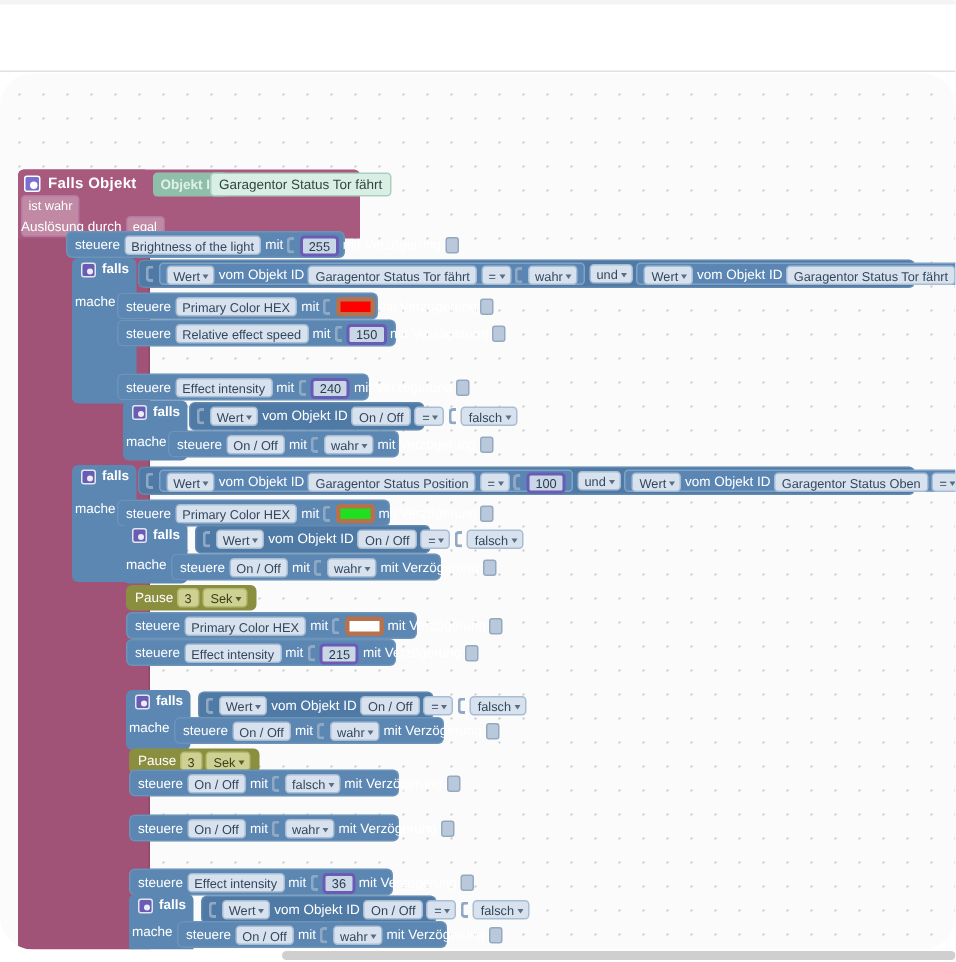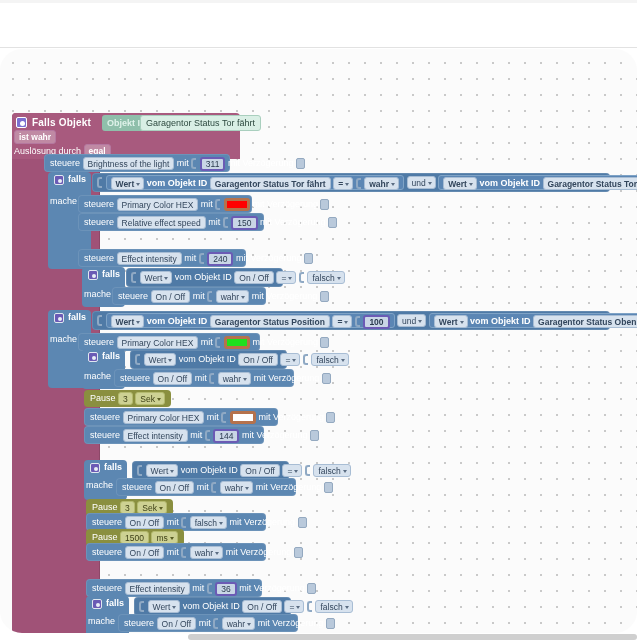--- a/index.html
+++ b/index.html
@@ -85,23 +85,23 @@
     color: #dff2ea; font-size: 9px; font-weight: bold;
     line-height: 15px;
   }
   .objid-val {
     position: absolute; left: 140px; top: 66px;
     height: 16px; padding: 0 5px;
     background: #d9efe5; border: 1px solid #a9cfbe; border-radius: 3px;
     color: #2e4a40; font-size: 9px; line-height: 14px;
   }
   .dd {
-    display: inline-block; padding: 0 4px; height: 14px;
+    display: inline-block; padding: 0 4px; height: 28px;
     background: #c08aa4; border: 1px solid #b578a0; border-radius: 3px;
-    color: #ffffff; font-size: 8.5px; line-height: 12px; font-weight: bold;
+    color: #ffffff; font-size: 8.5px; line-height: 12px;
   }
   .field-row { position: absolute; color:#ffffff; font-size:9px; }
 
   
   .ctrl {
     background: #5c87b2;
     border-radius: 4px;
     box-shadow: inset 0 0 0 1px rgba(255,255,255,.10);
     color: #ffffff;
     font-size: 9px;
@@ -165,21 +165,21 @@
   }
   .cond {
     position: absolute; height: 19px; line-height: 19px;
     background: #4f7aa6; border-radius: 4px; padding: 0 5px;
     white-space: nowrap; color: #ffffff; font-size: 9px;
     box-shadow: inset 0 0 0 1px rgba(255,255,255,.12);
   }
   .cond-inner {
     display: inline-block; height: 15px; line-height: 14px;
     background: #5b86b4; border: 1px solid #7fa3c6; border-radius: 3px;
-    padding: 0 4px; vertical-align: middle; font-weight: bold;
+    padding: 0 4px; vertical-align: middle;
   }
 
   
   .pause {
     position: absolute; height: 17px; line-height: 17px;
     background: #8a8f3f; border-radius: 4px; padding: 0 6px;
     color: #ffffff; font-size: 9px; white-space: nowrap;
   }
   .pause .pill, .pause .pill-dd {
     background: #cdd193; border-color: #b4ba6e; color: #3c3f16;
@@ -213,21 +213,21 @@
     <div class="field-row" style="left:14px; top:95px;">
       <span>Auslösung durch</span>
       <span class="dd">egal</span>
     </div>
 
     <div class="ctrl ctrl-row" style="left:44px; top:105px; width:186px;">
       <span class="lbl">steuere</span>
       <span class="pill">Brightness of the light</span>
       <span class="lbl">mit</span>
       <span class="notch"></span>
-      <span class="num">311</span>
+      <span class="num">255</span>
       <span class="lbl">mit Verzögerung</span>
       <span class="chk"></span>
     </div>
 
     <div class="blk ifblk" style="left:48px; top:123px; width:43px; height:97px;"></div>
     <div class="if-icon" style="left:54px; top:126px;"></div>
     <div class="ifhdr" style="left:68px; top:125px;">falls</div>
     <div class="kw" style="left:50px; top:147px;">mache</div>
 
     <div class="cond" style="left:92px; top:124px; width:518px;">
@@ -382,21 +382,21 @@
       <span class="swatch" style="background:#ffffff;"></span>
       <span class="lbl">mit Verzögerung</span>
       <span class="chk"></span>
     </div>
 
     <div class="ctrl ctrl-row" style="left:84px; top:377px; width:180px;">
       <span class="lbl">steuere</span>
       <span class="pill">Effect intensity</span>
       <span class="lbl">mit</span>
       <span class="notch"></span>
-      <span class="num">144</span>
+      <span class="num">215</span>
       <span class="lbl">mit Verzögerung</span>
       <span class="chk"></span>
     </div>
 
 
     <div class="blk ifblk" style="left:84px; top:411px; width:43px; height:40px;"></div>
     <div class="if-icon" style="left:90px; top:414px;"></div>
     <div class="ifhdr" style="left:104px; top:413px;">falls</div>
     <div class="kw" style="left:86px; top:431px;">mache</div>
 
@@ -429,25 +429,20 @@
     <div class="ctrl ctrl-row" style="left:86px; top:464px; width:180px;">
       <span class="lbl">steuere</span>
       <span class="pill">On / Off</span>
       <span class="lbl">mit</span>
       <span class="notch"></span>
       <span class="pill-dd">falsch</span>
       <span class="lbl">mit Verzögerung</span>
       <span class="chk"></span>
     </div>
 
-    <div class="pause" style="left:86px; top:480px;">
-      <span>Pause</span>
-      <span class="pill">1500</span>
-      <span class="pill-dd">ms</span>
-    </div>
 
     <div class="ctrl ctrl-row" style="left:86px; top:494px; width:180px;">
       <span class="lbl">steuere</span>
       <span class="pill">On / Off</span>
       <span class="lbl">mit</span>
       <span class="notch"></span>
       <span class="pill-dd">wahr</span>
       <span class="lbl">mit Verzögerung</span>
       <span class="chk"></span>
     </div>

